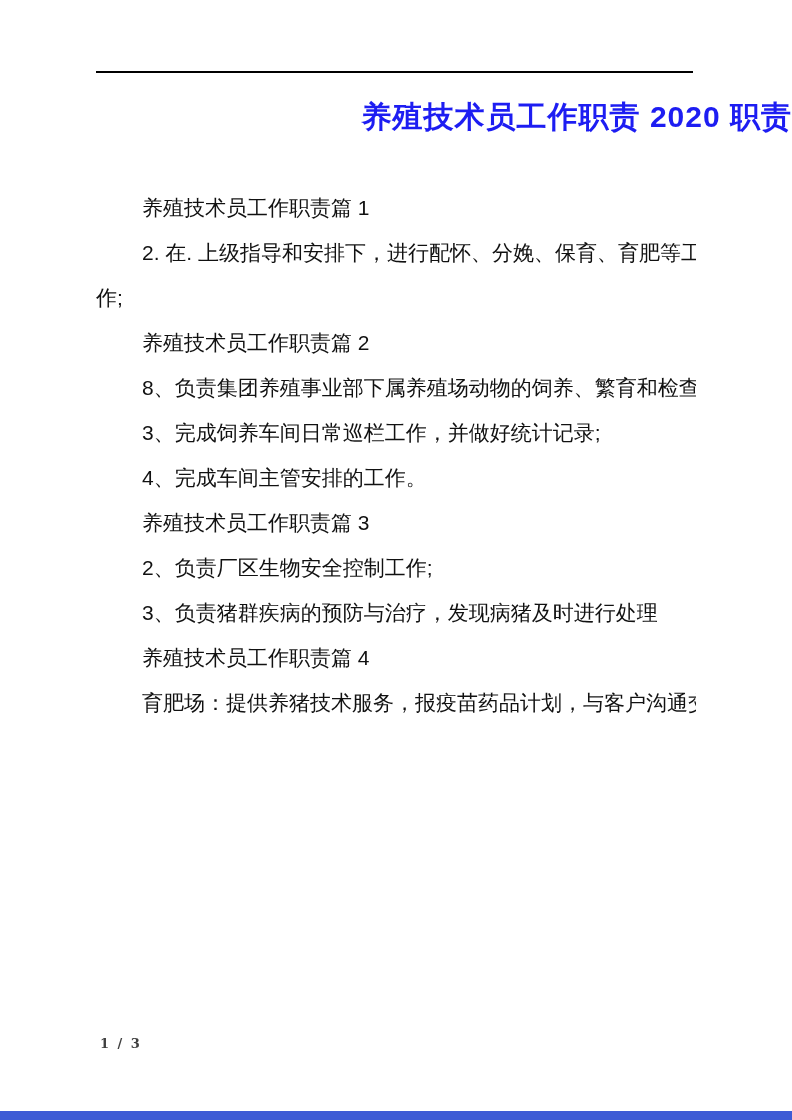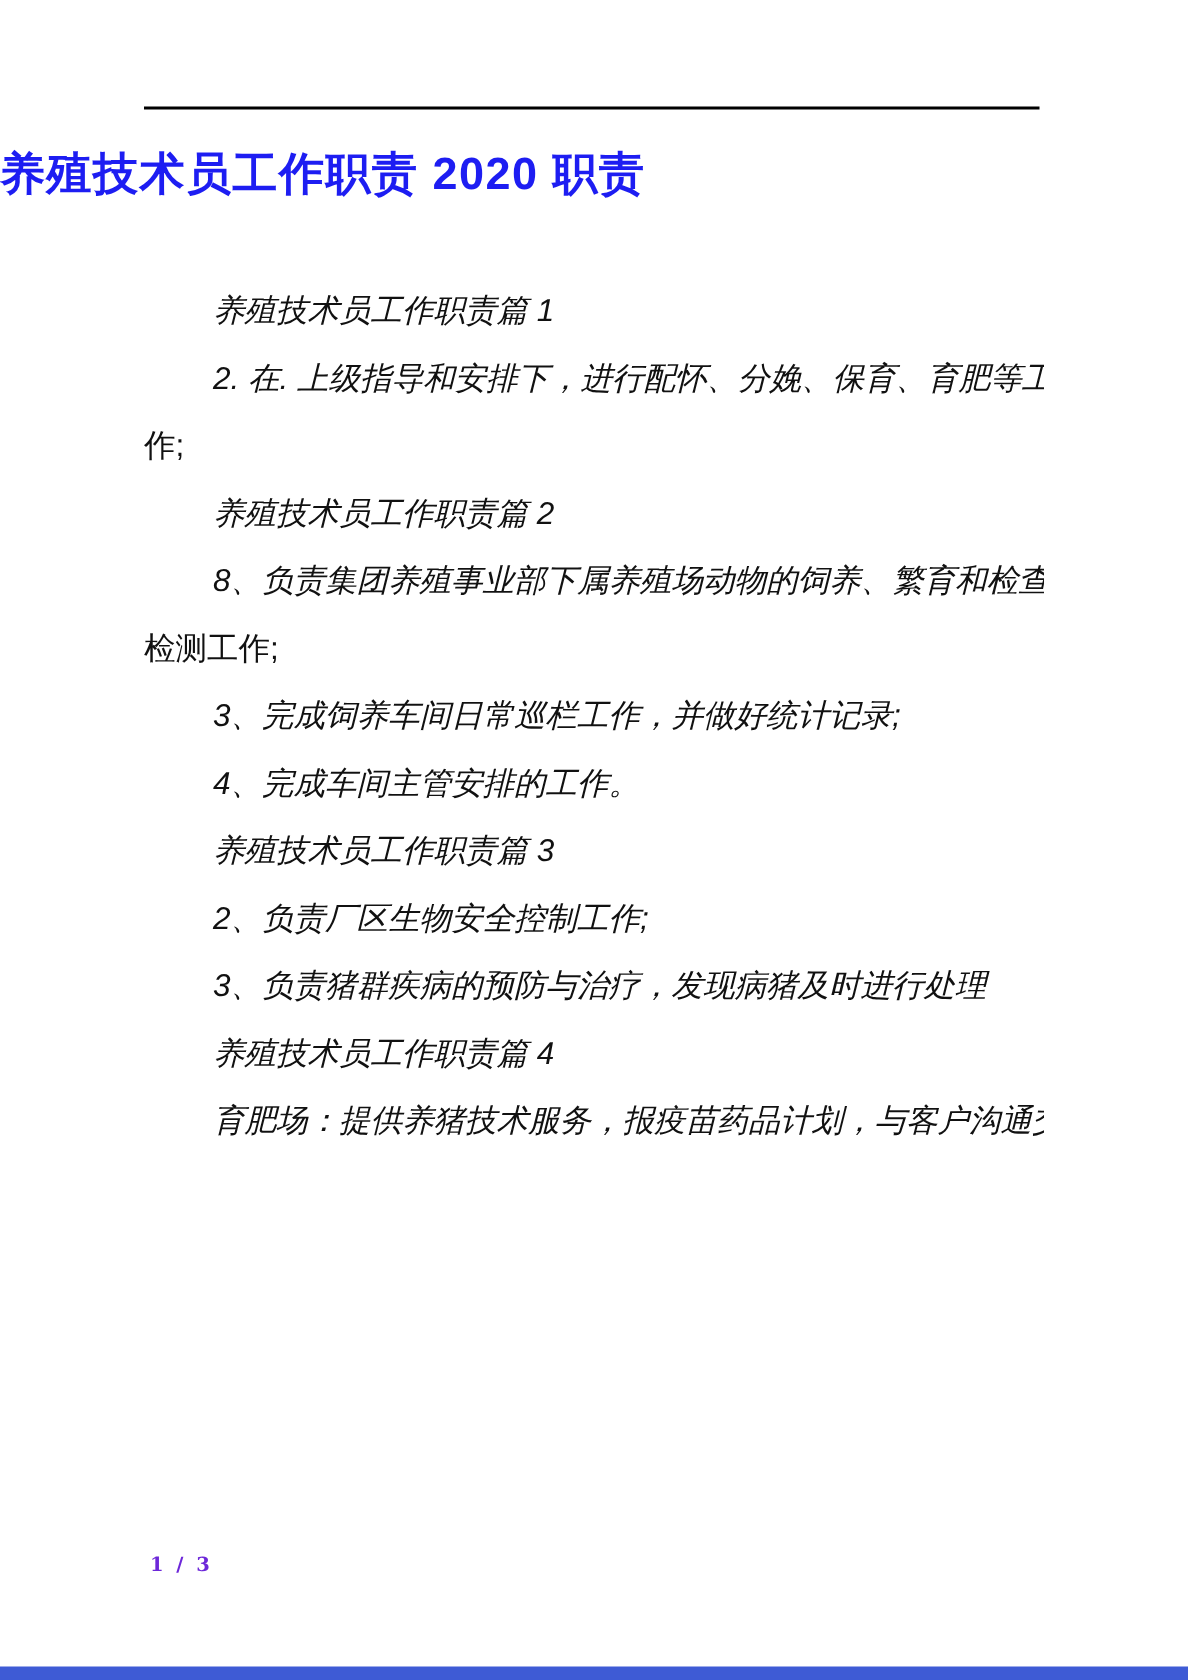--- a/index.html
+++ b/index.html
@@ -18,50 +18,50 @@
     width: 597px;
     height: 2px;
     background: var(--rule-color, #000000);
   }
   .doc-title {
     position: absolute;
     left: 0;
     top: 98px;
     width: 792px;
     margin: 0;
-    text-align: left;
+    text-align: right;
     font-size: 30px;
     line-height: 38px;
     font-weight: bold;
     color: var(--title-color, #1d1df2);
     letter-spacing: 1px;
   }
   .doc-body {
     position: absolute;
     left: 96px;
     top: 185px;
     width: 600px;
     color: var(--text-color, #111111);
   }
   .body-line {
     height: 45px;
     line-height: 45px;
     font-size: 21px;
     white-space: nowrap;
     overflow: hidden;
   }
-  .body-line.indented { padding-left: 46px; font-style: italic; }
+  .body-line.indented { padding-left: 46px; }
   .footer-page-number {
     position: absolute;
     left: 100px;
     top: 1036px;
     font-family: "DejaVu Serif", serif;
     font-weight: bold;
     font-size: 13px;
-    color: #6d28d9;
+    color: #404040;
     letter-spacing: 2px;
   }
   .footer-bar {
     position: absolute;
     left: 0;
     bottom: 0;
     width: 792px;
     height: 9px;
     background: var(--footer-bar-color, #3e5bd5);
   }
@@ -71,21 +71,20 @@
 
 <div class="page">
   <div class="top-rule"></div>
   <h1 class="doc-title">养殖技术员工作职责 2020 职责</h1>
   <div class="doc-body">
       <div class="body-line indented">养殖技术员工作职责篇 1</div>
       <div class="body-line indented">2. 在. 上级指导和安排下，进行配怀、分娩、保育、育肥等工</div>
       <div class="body-line">作;</div>
       <div class="body-line indented">养殖技术员工作职责篇 2</div>
       <div class="body-line indented">8、负责集团养殖事业部下属养殖场动物的饲养、繁育和检查</div>
-      <div class="body-line">检测工作;</div>
       <div class="body-line indented">3、完成饲养车间日常巡栏工作，并做好统计记录;</div>
       <div class="body-line indented">4、完成车间主管安排的工作。</div>
       <div class="body-line indented">养殖技术员工作职责篇 3</div>
       <div class="body-line indented">2、负责厂区生物安全控制工作;</div>
       <div class="body-line indented">3、负责猪群疾病的预防与治疗，发现病猪及时进行处理</div>
       <div class="body-line indented">养殖技术员工作职责篇 4</div>
       <div class="body-line indented">育肥场：提供养猪技术服务，报疫苗药品计划，与客户沟通交</div>
     </div>
   <div class="footer-page-number">1 / 3</div>
   <div class="footer-bar"></div>

